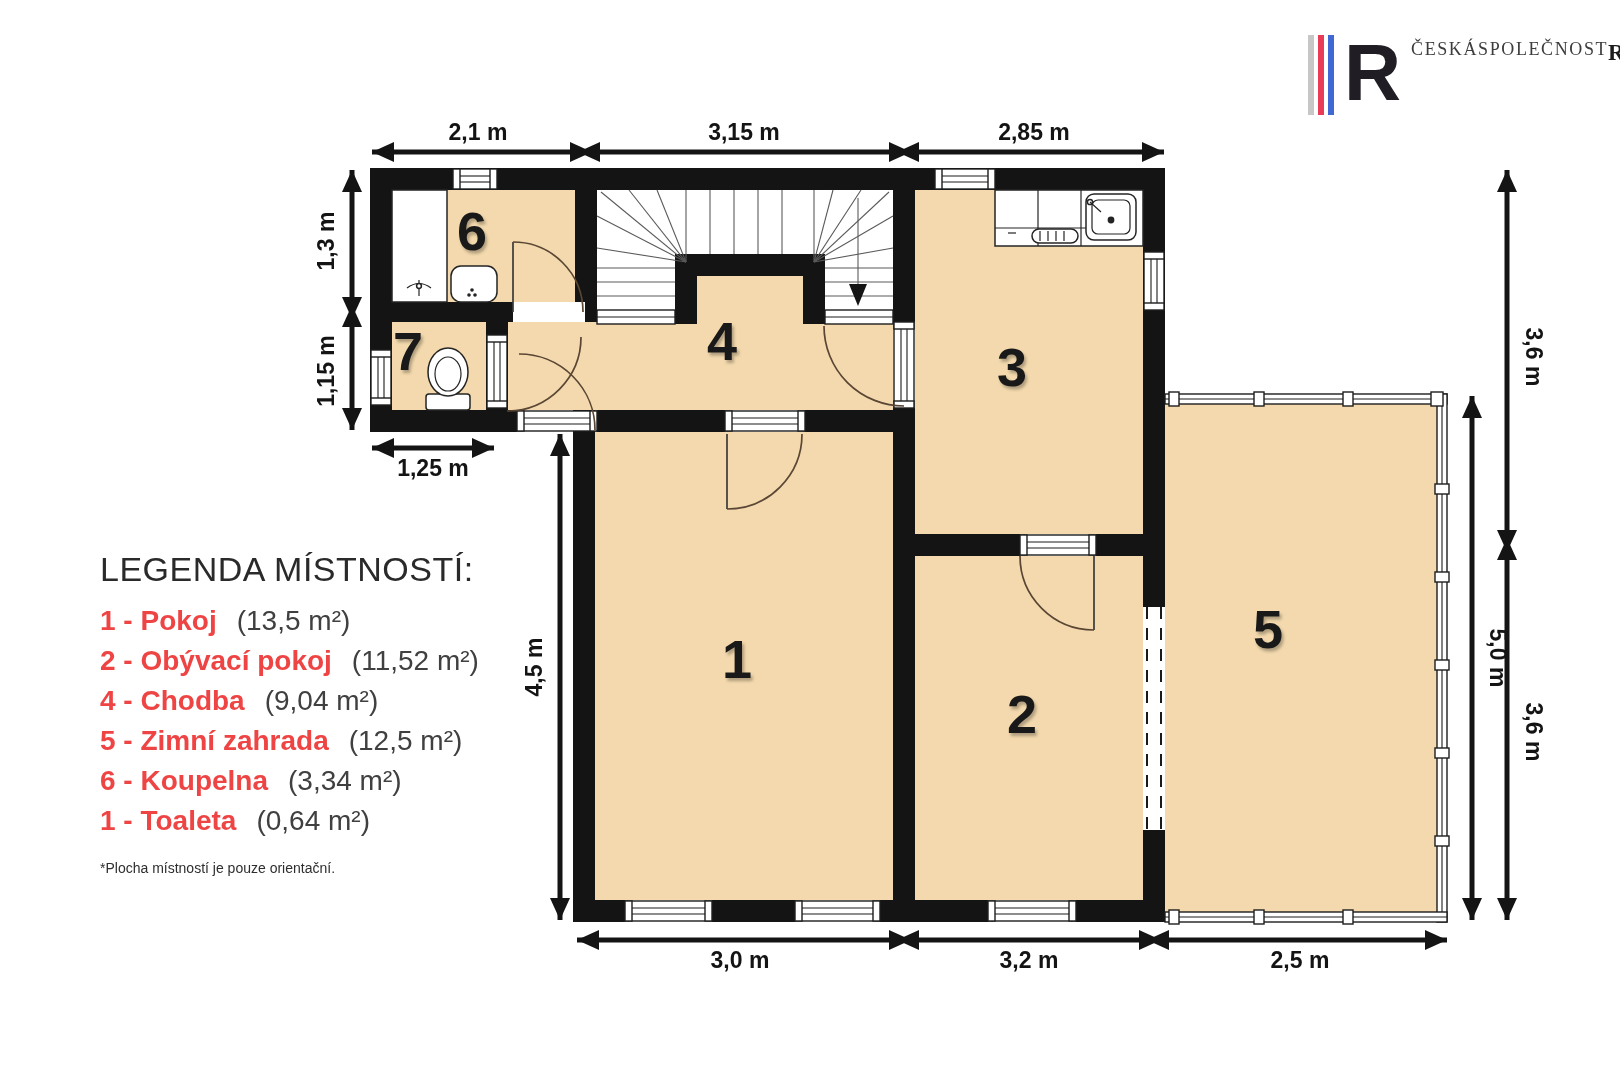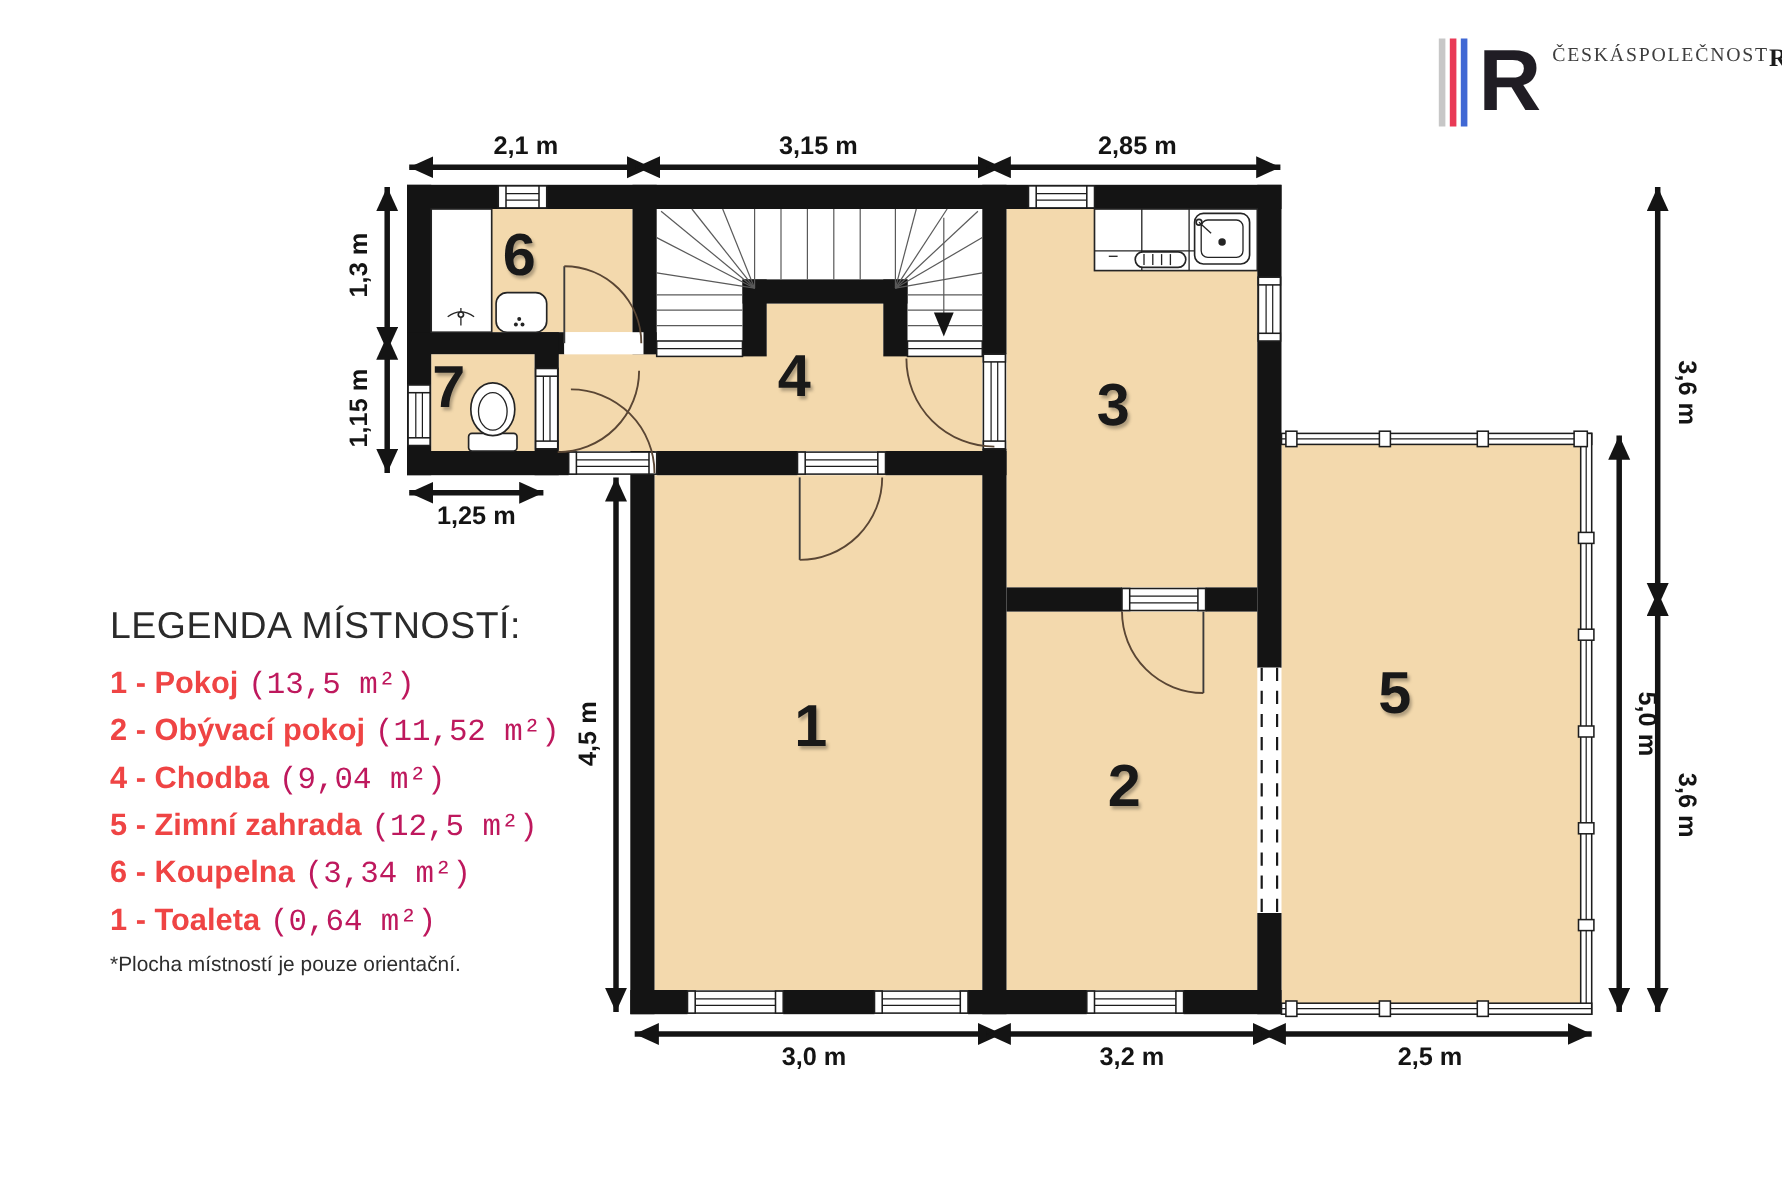--- a/index.html
+++ b/index.html
@@ -24,22 +24,22 @@
   .dimln{stroke:var(--wall);stroke-width:5;}
   .dim{font:700 23px "Liberation Sans",sans-serif;fill:#141414;}
   .room-num{font:700 54px "Liberation Sans",sans-serif;fill:#191919;
     filter:drop-shadow(2px 3px 1.5px rgba(0,0,0,.28));}
   
   .legend{position:absolute;left:100px;top:550px;width:470px;color:#222;}
   .legend h2{font-size:34px;font-weight:400;letter-spacing:.5px;color:#2a2a2a;margin-bottom:12px;}
   .legend ul{list-style:none;}
   .legend li{font-size:28px;line-height:40px;white-space:nowrap;}
   .lg-b{font-weight:700;color:#ef4444;}
-  .lg-r{font-weight:400;color:#be185d;margin-left:9px;font-family:Liberation Mono, monospace;}
-  .legend .foot{font-size:19px;color:#2e2e2e;margin-top:8px;}
+  .lg-r{font-weight:400;color:#404040;margin-left:20px;}
+  .legend .foot{font-size:14px;color:#2e2e2e;margin-top:19px;}
   
   .logo{position:absolute;left:1308px;top:33px;display:flex;align-items:flex-start;}
   .stripes{display:flex;margin-top:2px;}
   .stripe{width:6px;height:80px;margin-right:4px;}
   .stripe.gray{background:var(--logo-gray);}
   .stripe.red{background:var(--logo-red);}
   .stripe.blue{background:var(--logo-blue);}
   .logo-r{font-size:79px;font-weight:800;line-height:80px;color:#201d24;
     margin:0 12px 0 6px;letter-spacing:-2px;}
   .logo-txt{display:flex;flex-direction:row;padding-top:4px;font-family:Liberation Serif, serif;}

